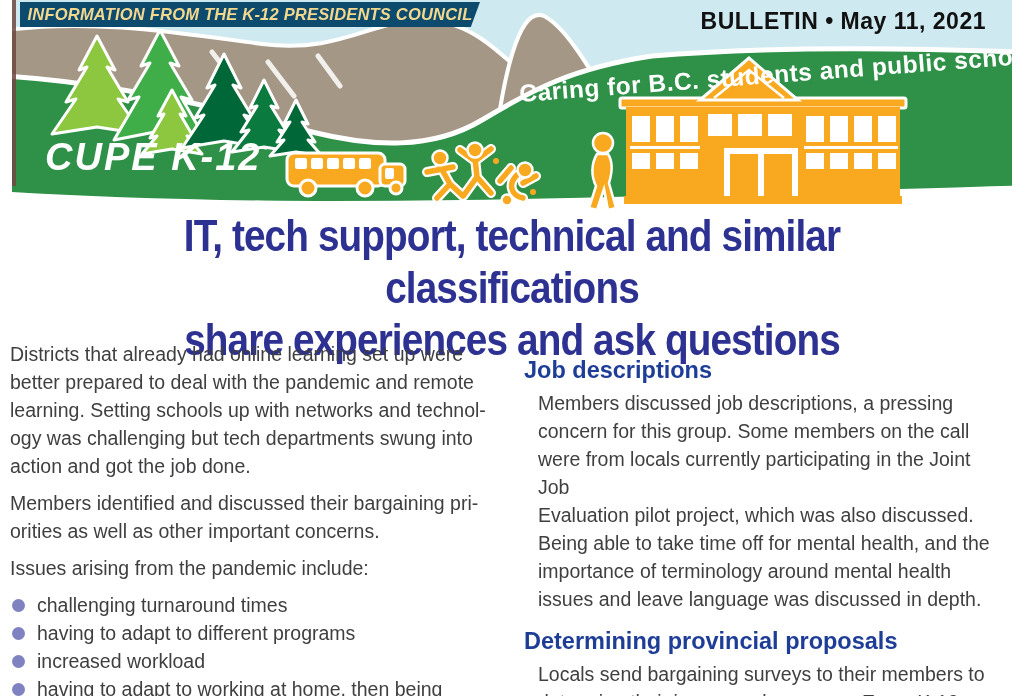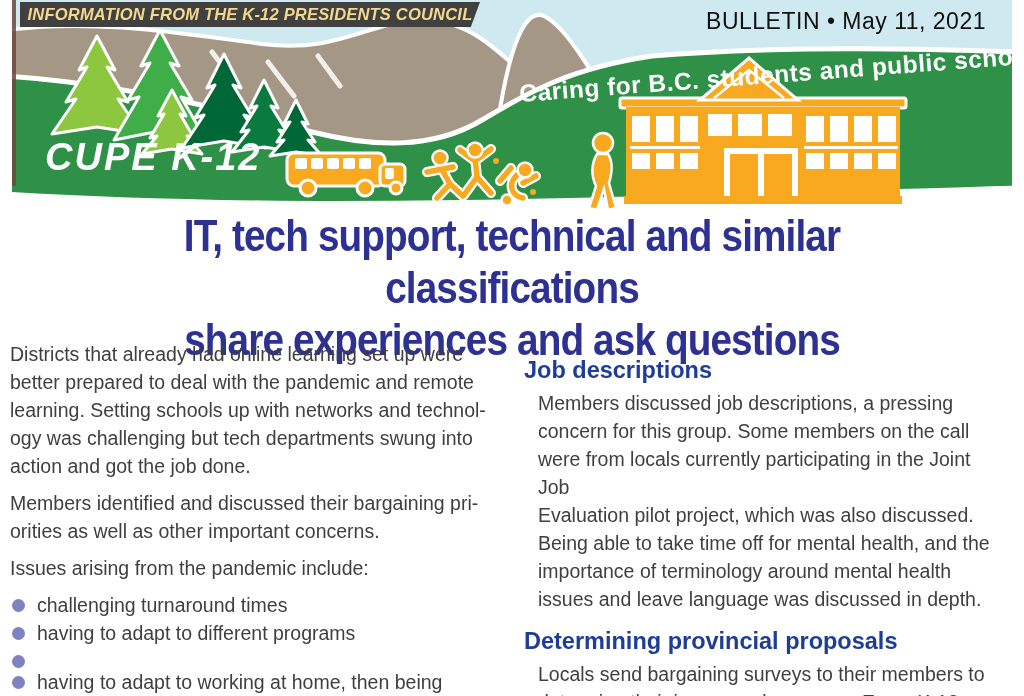--- a/index.html
+++ b/index.html
@@ -8,30 +8,30 @@
     position:relative; width:1024px; height:696px;
     background:#ffffff; overflow:hidden;
     font-family:"Liberation Sans", sans-serif;
     color:#3f3f41;
   }
   
   .masthead { position:absolute; left:12px; top:0; width:1000px; height:212px; }
   .masthead svg { display:block; width:100%; height:100%; }
   .banner {
     position:absolute; left:20px; top:2px; width:460px; height:25px;
-    background:#404040; display:flex; align-items:center; justify-content:center;
+    background:#0c4a6e; display:flex; align-items:center; justify-content:center;
     clip-path:polygon(0 0,100% 0,98% 100%,0 100%);
   }
   .banner span {
     color:#f4d88d; font-weight:bold; font-style:italic;
     font-size:16.5px; letter-spacing:.2px; white-space:nowrap;
   }
   .bulletin-line {
     position:absolute; right:38px; top:8px;
-    color:#111111; font-weight:normal; font-size:23px; letter-spacing:.5px;
+    color:#111111; font-weight:bold; font-size:23px; letter-spacing:.5px;
     white-space:nowrap;
   }
   
   .headline {
     position:absolute; left:0; top:210px; width:1024px;
     text-align:center; color:#2d3191; font-weight:bold;
     font-size:44px; line-height:52px; letter-spacing:-1px;
     white-space:pre-line; transform:scaleX(.88); transform-origin:50% 0;
   }
   
@@ -184,20 +184,21 @@
       <li class="bullet-item">
         <span class="bullet-dot"></span>
         <span class="bullet-text">challenging turnaround times</span>
       </li>
       <li class="bullet-item">
         <span class="bullet-dot"></span>
         <span class="bullet-text">having to adapt to different programs</span>
       </li>
       <li class="bullet-item">
         <span class="bullet-dot"></span>
+        <span class="bullet-text">increased workload</span>
       </li>
       <li class="bullet-item">
         <span class="bullet-dot"></span>
         <span class="bullet-text">having to adapt to working at home, then being
 mandated to go back to the office</span>
       </li>
     </ul>
   </div>
 
   <div class="col col-right">

